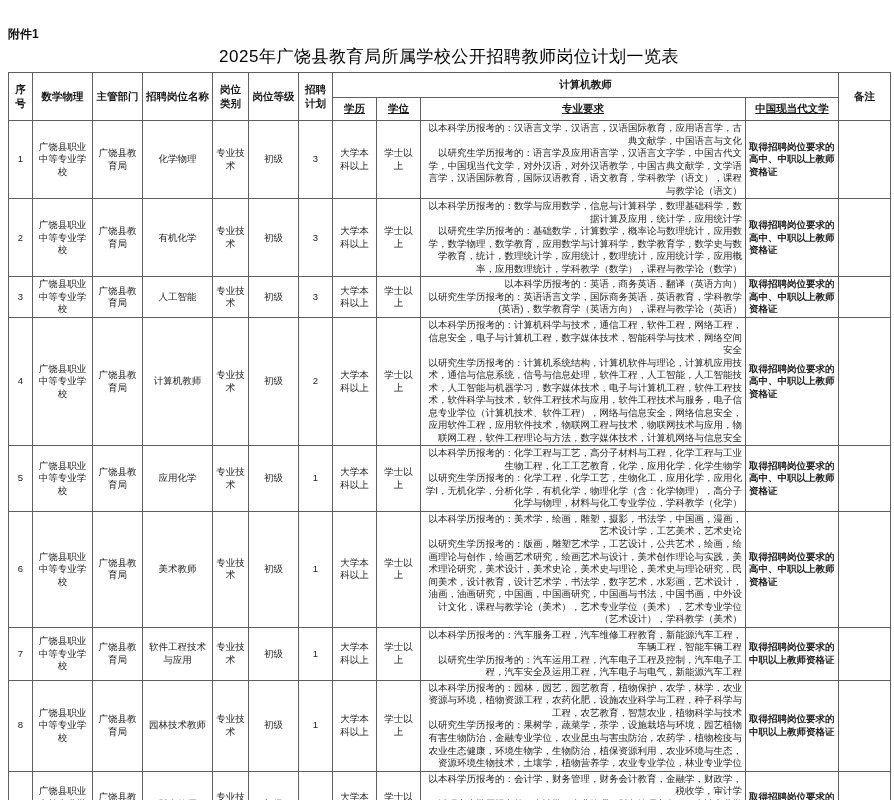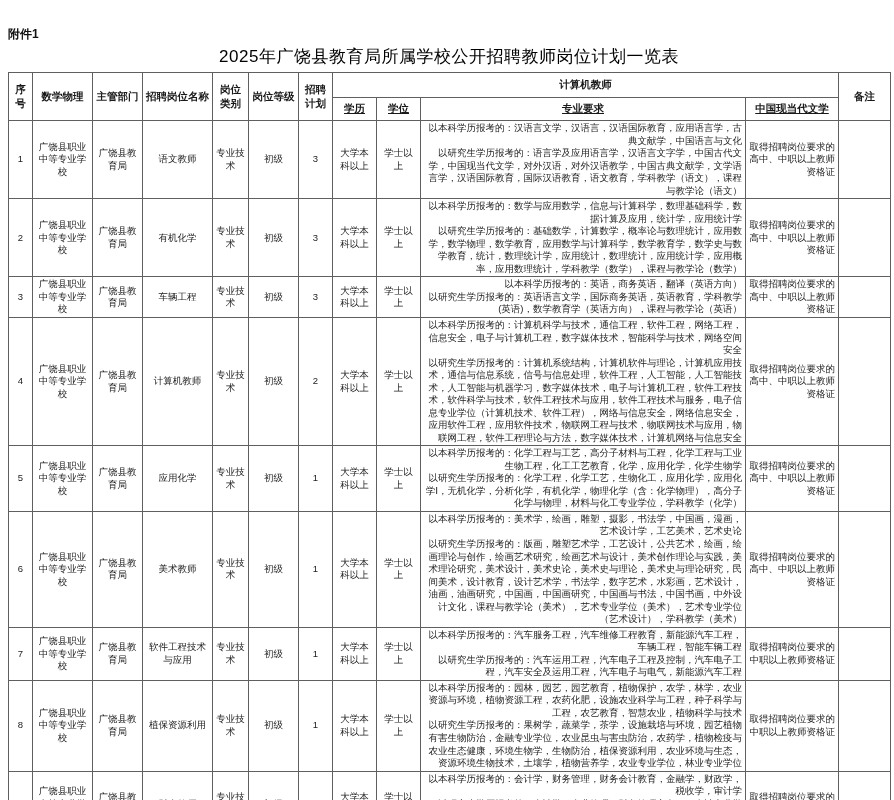--- a/index.html
+++ b/index.html
@@ -6,21 +6,21 @@
   body{width:894px;height:800px;overflow:hidden;font-family:"Liberation Sans",sans-serif;color:#1e1e1e;}
   .page{padding:6px 4px 0 8px;}
   .attachment{font-size:12px;font-weight:bold;color:#111;margin:20px 0 2px 0;}
   .title{font-size:17px;font-weight:normal;text-align:center;color:#000;margin:2px 0 4px 0;letter-spacing:0.5px;}
   table{border-collapse:collapse;table-layout:fixed;width:882px;}
   th,td{border:1px solid #5f5f5f;padding:1px 3px;vertical-align:middle;overflow:hidden;}
   th{font-size:10.5px;font-weight:bold;text-align:center;color:#191919;line-height:1.25;padding:2px 2px;}
   td{font-size:9.5px;line-height:1.32;color:#222;}
   td.c{text-align:center;}
   td.l{text-align:right;white-space:pre-line;}
-  td.other{text-align:right;}
+  td.other{text-align:left;font-weight:bold;}
   thead tr.h1 th{height:20px;}
   thead tr.h2 th{height:18px;text-decoration:underline;}
 </style>
 </head>
 <body>
 
 <div class="page">
   <div class="attachment">附件1</div>
   <div class="title">2025年广饶县教育局所属学校公开招聘教师岗位计划一览表</div>
 
@@ -56,21 +56,21 @@
         <th>学位</th>
         <th>专业要求</th>
         <th>中国现当代文学</th>
       </tr>
     </thead>
     <tbody id="rows-host">
         <tr>
     <td class="c">1</td>
     <td class="c">广饶县职业中等专业学校</td>
     <td class="c">广饶县教育局</td>
-    <td class="c">语文教师</td>
+    <td class="c">化学物理</td>
     <td class="c">专业技术</td>
     <td class="c">初级</td>
     <td class="c">3</td>
     <td class="c">大学本科以上</td>
     <td class="c">学士以上</td>
     <td class="l">以本科学历报考的：汉语言文学，汉语言，汉语国际教育，应用语言学，古典文献学，中国语言与文化
 以研究生学历报考的：语言学及应用语言学，汉语言文字学，中国古代文学，中国现当代文学，对外汉语，对外汉语教学，中国古典文献学，文学语言学，汉语国际教育，国际汉语教育，语文教育，学科教学（语文），课程与教学论（语文）</td>
     <td class="other">取得招聘岗位要求的高中、中职以上教师资格证</td>
     <td class="c"></td>
   </tr>
@@ -86,21 +86,21 @@
     <td class="c">学士以上</td>
     <td class="l">以本科学历报考的：数学与应用数学，信息与计算科学，数理基础科学，数据计算及应用，统计学，应用统计学
 以研究生学历报考的：基础数学，计算数学，概率论与数理统计，应用数学，数学物理，数学教育，应用数学与计算科学，数学教育学，数学史与数学教育，统计，数理统计学，应用统计，数理统计，应用统计学，应用概率，应用数理统计，学科教学（数学），课程与教学论（数学）</td>
     <td class="other">取得招聘岗位要求的高中、中职以上教师资格证</td>
     <td class="c"></td>
   </tr>
         <tr>
     <td class="c">3</td>
     <td class="c">广饶县职业中等专业学校</td>
     <td class="c">广饶县教育局</td>
-    <td class="c">车辆工程</td>
+    <td class="c">人工智能</td>
     <td class="c">专业技术</td>
     <td class="c">初级</td>
     <td class="c">3</td>
     <td class="c">大学本科以上</td>
     <td class="c">学士以上</td>
     <td class="l">以本科学历报考的：英语，商务英语，翻译（英语方向）
 以研究生学历报考的：英语语言文学，国际商务英语，英语教育，学科教学(英语)，数学教育学（英语方向），课程与教学论（英语）</td>
     <td class="other">取得招聘岗位要求的高中、中职以上教师资格证</td>
     <td class="c"></td>
   </tr>
@@ -161,21 +161,21 @@
     <td class="c">学士以上</td>
     <td class="l">以本科学历报考的：汽车服务工程，汽车维修工程教育，新能源汽车工程，车辆工程，智能车辆工程
 以研究生学历报考的：汽车运用工程，汽车电子工程及控制，汽车电子工程，汽车安全及运用工程，汽车电子与电气，新能源汽车工程</td>
     <td class="other">取得招聘岗位要求的中职以上教师资格证</td>
     <td class="c"></td>
   </tr>
         <tr>
     <td class="c">8</td>
     <td class="c">广饶县职业中等专业学校</td>
     <td class="c">广饶县教育局</td>
-    <td class="c">植保资源利用</td>
+    <td class="c">园林技术教师</td>
     <td class="c">专业技术</td>
     <td class="c">初级</td>
     <td class="c">1</td>
     <td class="c">大学本科以上</td>
     <td class="c">学士以上</td>
     <td class="l">以本科学历报考的：园林，园艺，园艺教育，植物保护，农学，林学，农业资源与环境，植物资源工程，农药化肥，设施农业科学与工程，种子科学与工程，农艺教育，智慧农业，植物科学与技术
 以研究生学历报考的：果树学，蔬菜学，茶学，设施栽培与环境，园艺植物有害生物防治，金融专业学位，农业昆虫与害虫防治，农药学，植物检疫与农业生态健康，环境生物学，生物防治，植保资源利用，农业环境与生态，资源环境生物技术，土壤学，植物营养学，农业专业学位，林业专业学位</td>
     <td class="other">取得招聘岗位要求的中职以上教师资格证</td>
     <td class="c"></td>
   </tr>

